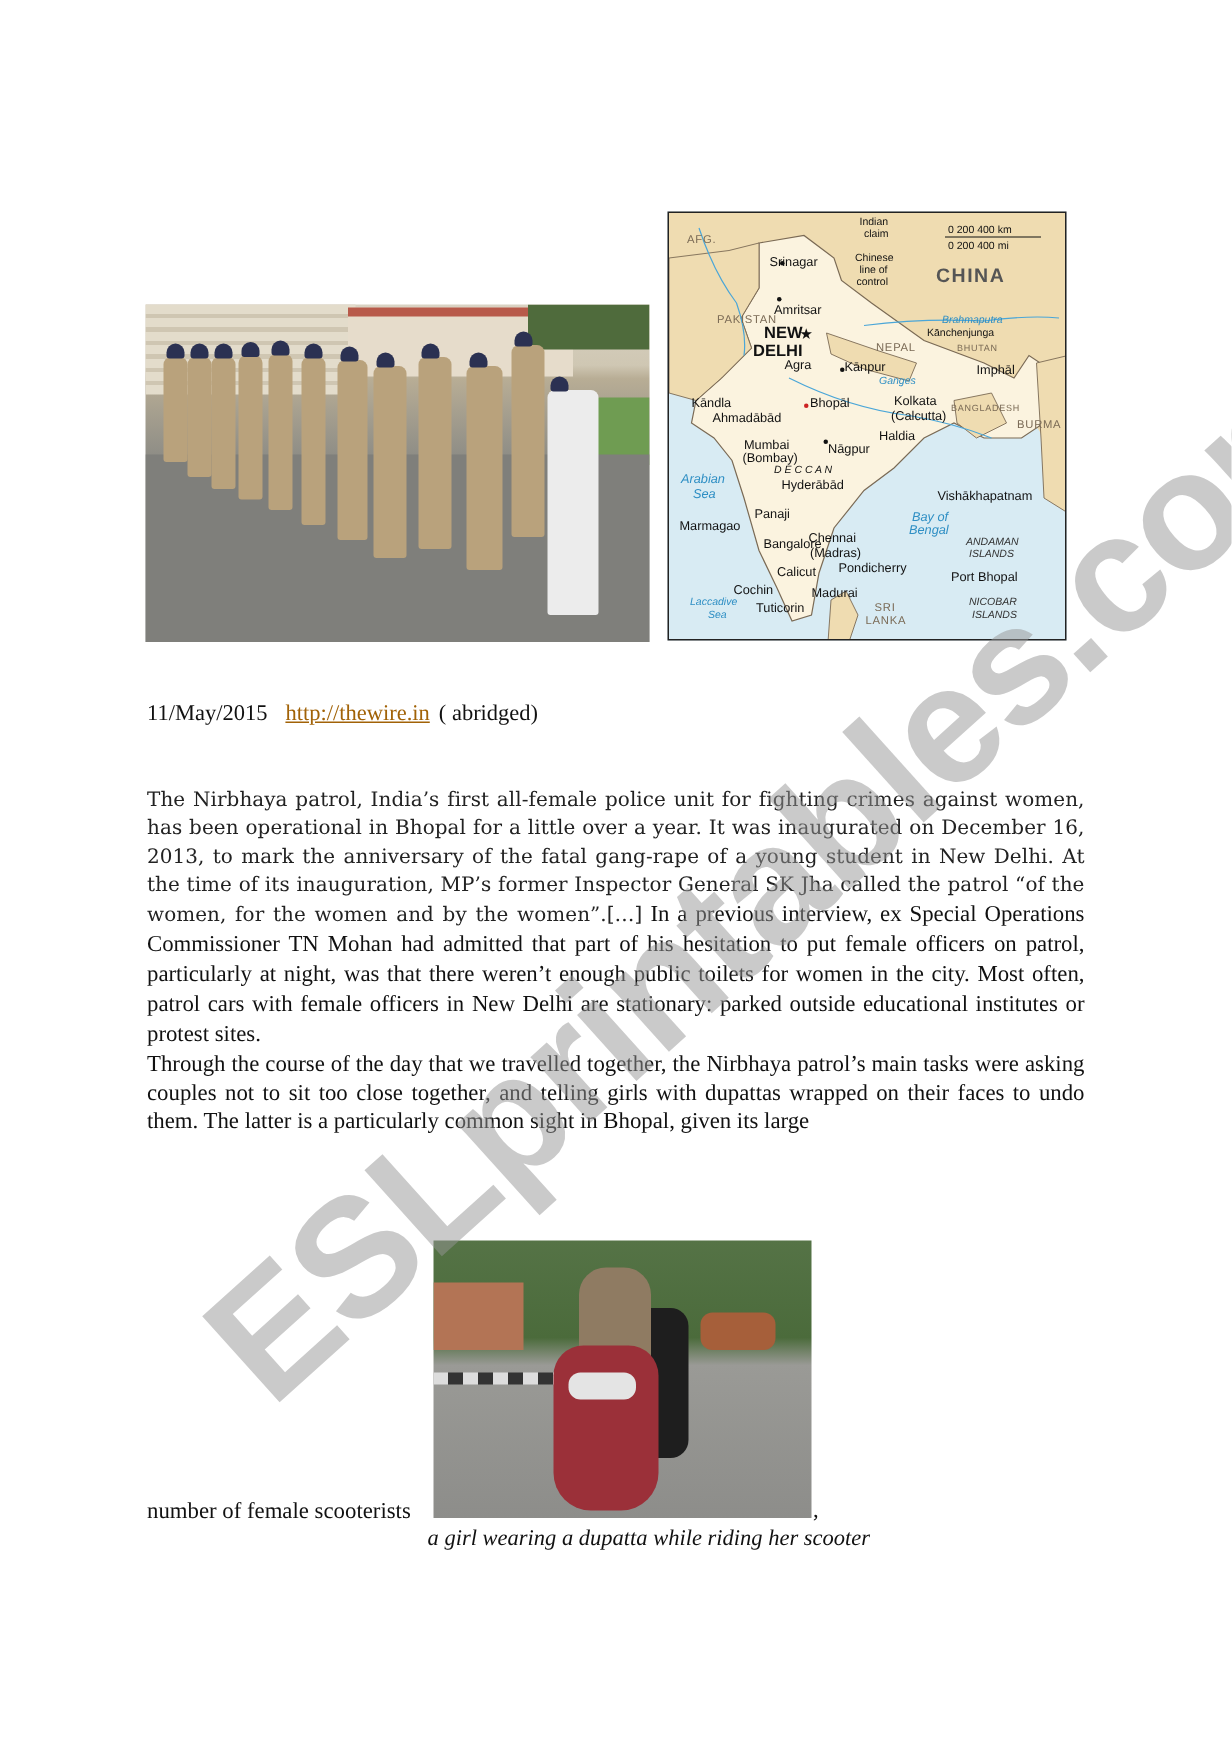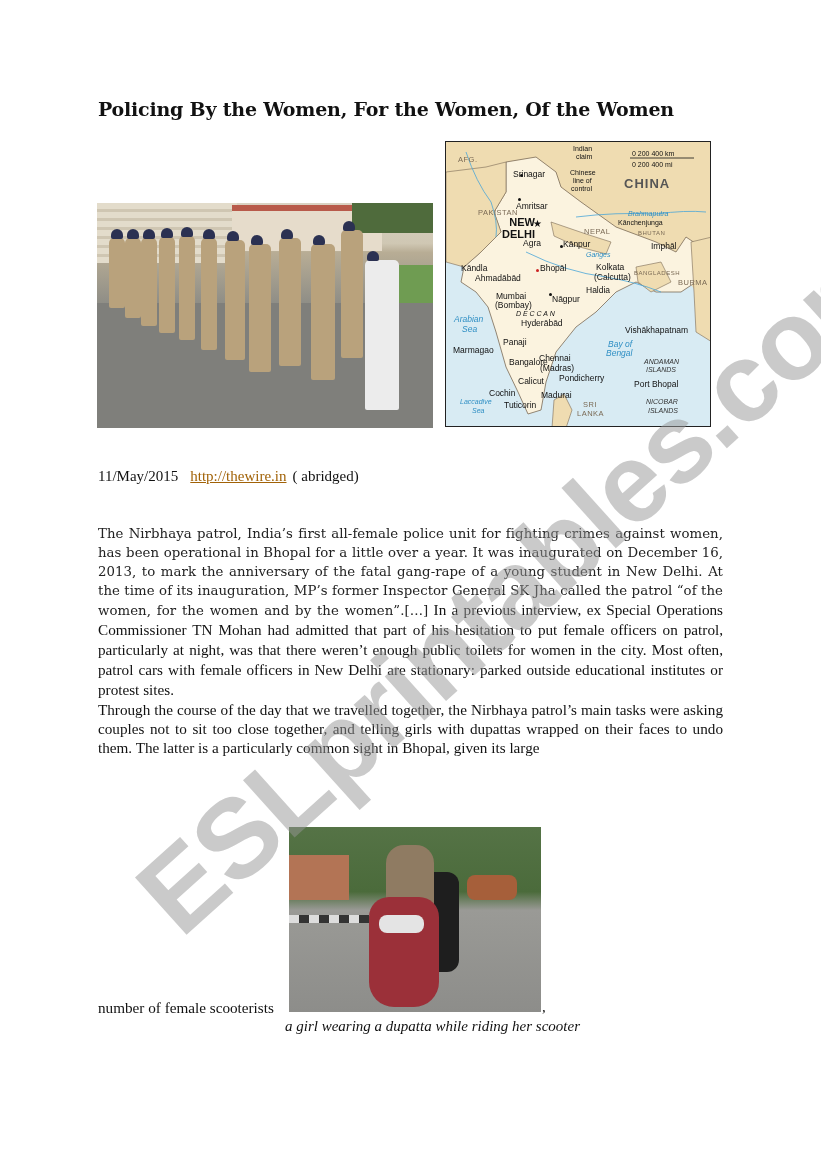--- a/index.html
+++ b/index.html
@@ -68,21 +68,20 @@
     position: absolute; left: 120px; top: 500px; transform-origin: 0 0; transform: rotate(-42deg);
     font-family: "Liberation Sans", sans-serif; font-weight: bold; font-size: 112px; color: rgba(150,150,150,0.5);
     white-space: nowrap; pointer-events: none; letter-spacing: -2px; line-height: 1;
   }
 </style>
 </head>
 <body>
 
 <div class="page">
 
-  <div class="title">Policing By the Women, For the Women, Of the Women</div>
 
   <div class="photo1" title="Women police officers marching in formation">
     <div class="stands"></div>
     <div class="bldg"></div>
     <div class="trees"></div>
     <div class="grass"></div>
     <div class="road"></div>
     <div class="troop" style="left:12px;height:70px;bottom:120px;"></div>
     <div class="troop" style="left:28px;height:80px;bottom:110px;"></div>
     <div class="troop" style="left:44px;height:88px;bottom:102px;"></div>

